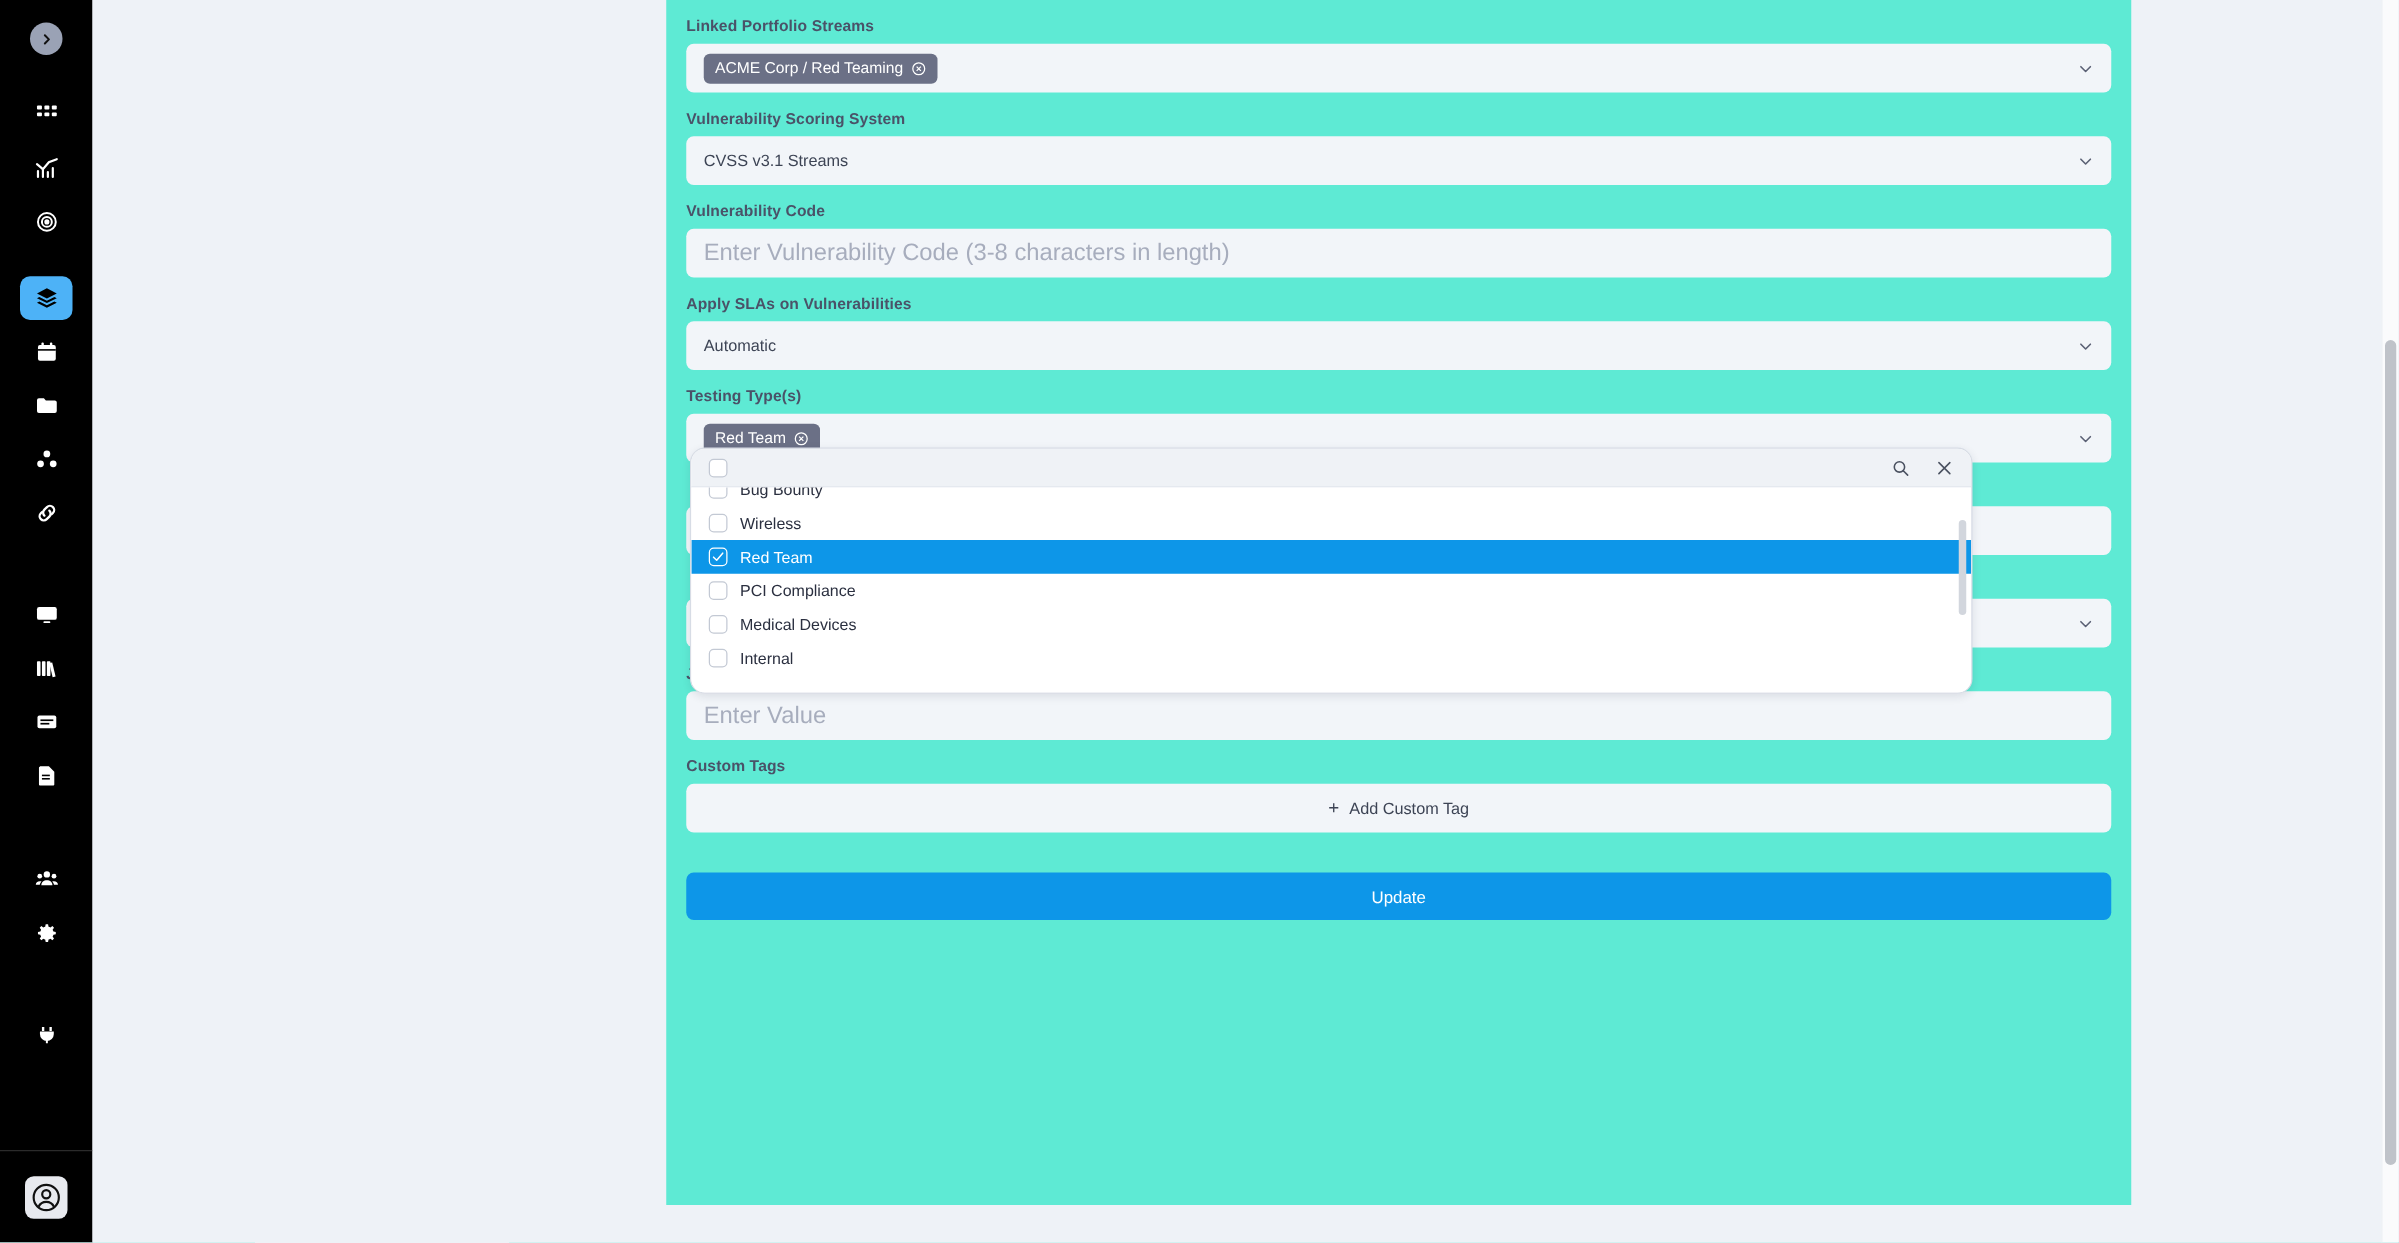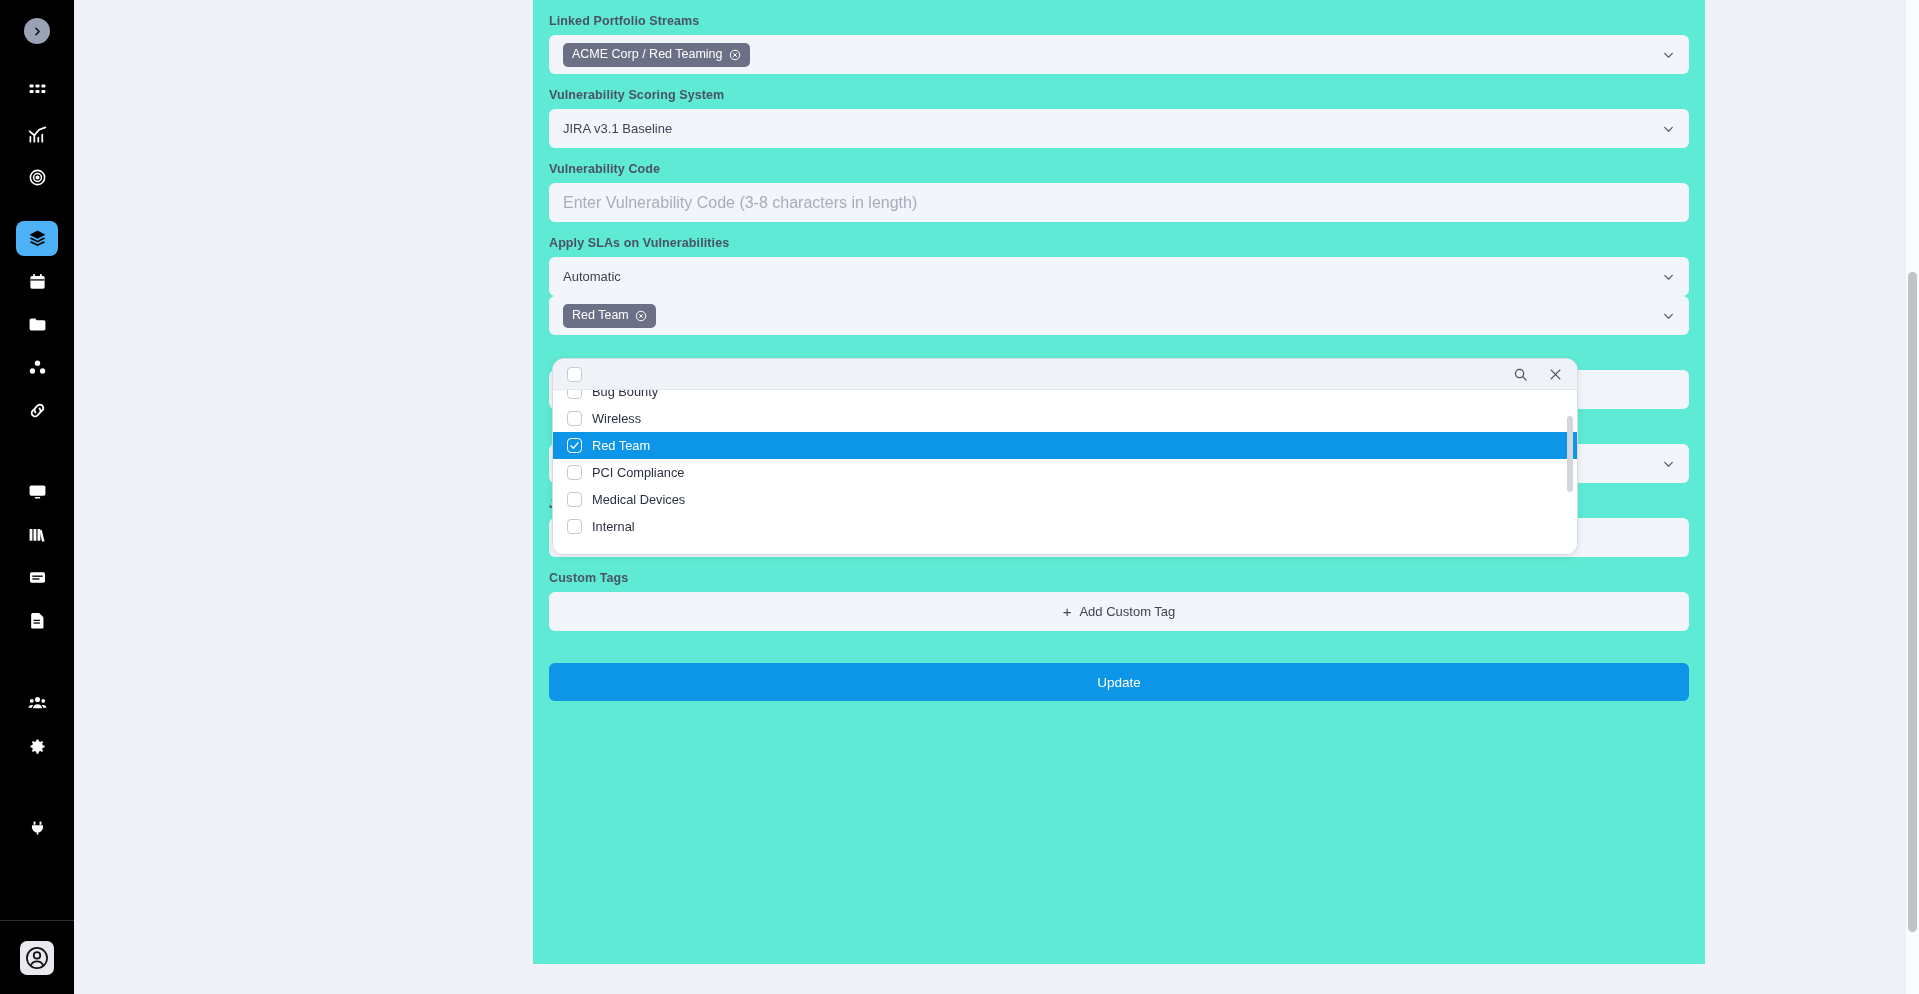--- a/index.html
+++ b/index.html
@@ -84,21 +84,21 @@
     background: #f2f5f9;
     border-radius: 6px;
     min-height: 39px;
     display: flex; align-items: center;
     padding: 0 14px;
     position: relative;
     cursor: pointer;
     font-size: 13px;
     color: #3d4455;
   }
-  .control .placeholder { color: #a7adbd; font-size: 16px; }
+  .control .placeholder { color: #a7adbd; font-size: 19px; }
   .control .value { color: #3d4455; font-size: 13px; }
   .chev {
     position: absolute; right: 14px; top: 50%;
     transform: translateY(-50%);
     width: 13px; height: 13px;
     color: #5b6175;
   }
   .chev svg { width: 13px; height: 13px; display:block; }
 
   .chip {
@@ -436,21 +436,21 @@
               <svg viewBox="0 0 24 24" fill="none" stroke="currentColor" stroke-width="2.4" stroke-linecap="round" stroke-linejoin="round">
                   <polyline points="5 9 12 16 19 9"></polyline>
                 </svg>
             </span>
           </div>
         </div>
 
         <div class="field">
           <div class="field-label">Vulnerability Scoring System</div>
           <div class="control">
-            <span class="value">JIRA v3.1 Baseline</span>
+            <span class="value">CVSS v3.1 Streams</span>
             <span class="chev">
               <svg viewBox="0 0 24 24" fill="none" stroke="currentColor" stroke-width="2.4" stroke-linecap="round" stroke-linejoin="round">
                   <polyline points="5 9 12 16 19 9"></polyline>
                 </svg>
             </span>
           </div>
         </div>
 
         <div class="field">
           <div class="field-label">Vulnerability Code</div>
@@ -465,20 +465,21 @@
             <span class="value">Automatic</span>
             <span class="chev">
               <svg viewBox="0 0 24 24" fill="none" stroke="currentColor" stroke-width="2.4" stroke-linecap="round" stroke-linejoin="round">
                   <polyline points="5 9 12 16 19 9"></polyline>
                 </svg>
             </span>
           </div>
         </div>
 
         <div class="field">
+          <div class="field-label">Testing Type(s)</div>
           <div class="control">
             <span class="chip">
               <span>Red Team</span>
               <span class="chip-x">
                 <svg viewBox="0 0 24 24" fill="none" stroke="#fff" stroke-width="2">
                     <circle cx="12" cy="12" r="9.5"></circle>
                     <path d="M8.6 8.6l6.8 6.8M15.4 8.6l-6.8 6.8"></path>
                   </svg>
               </span>
             </span>

